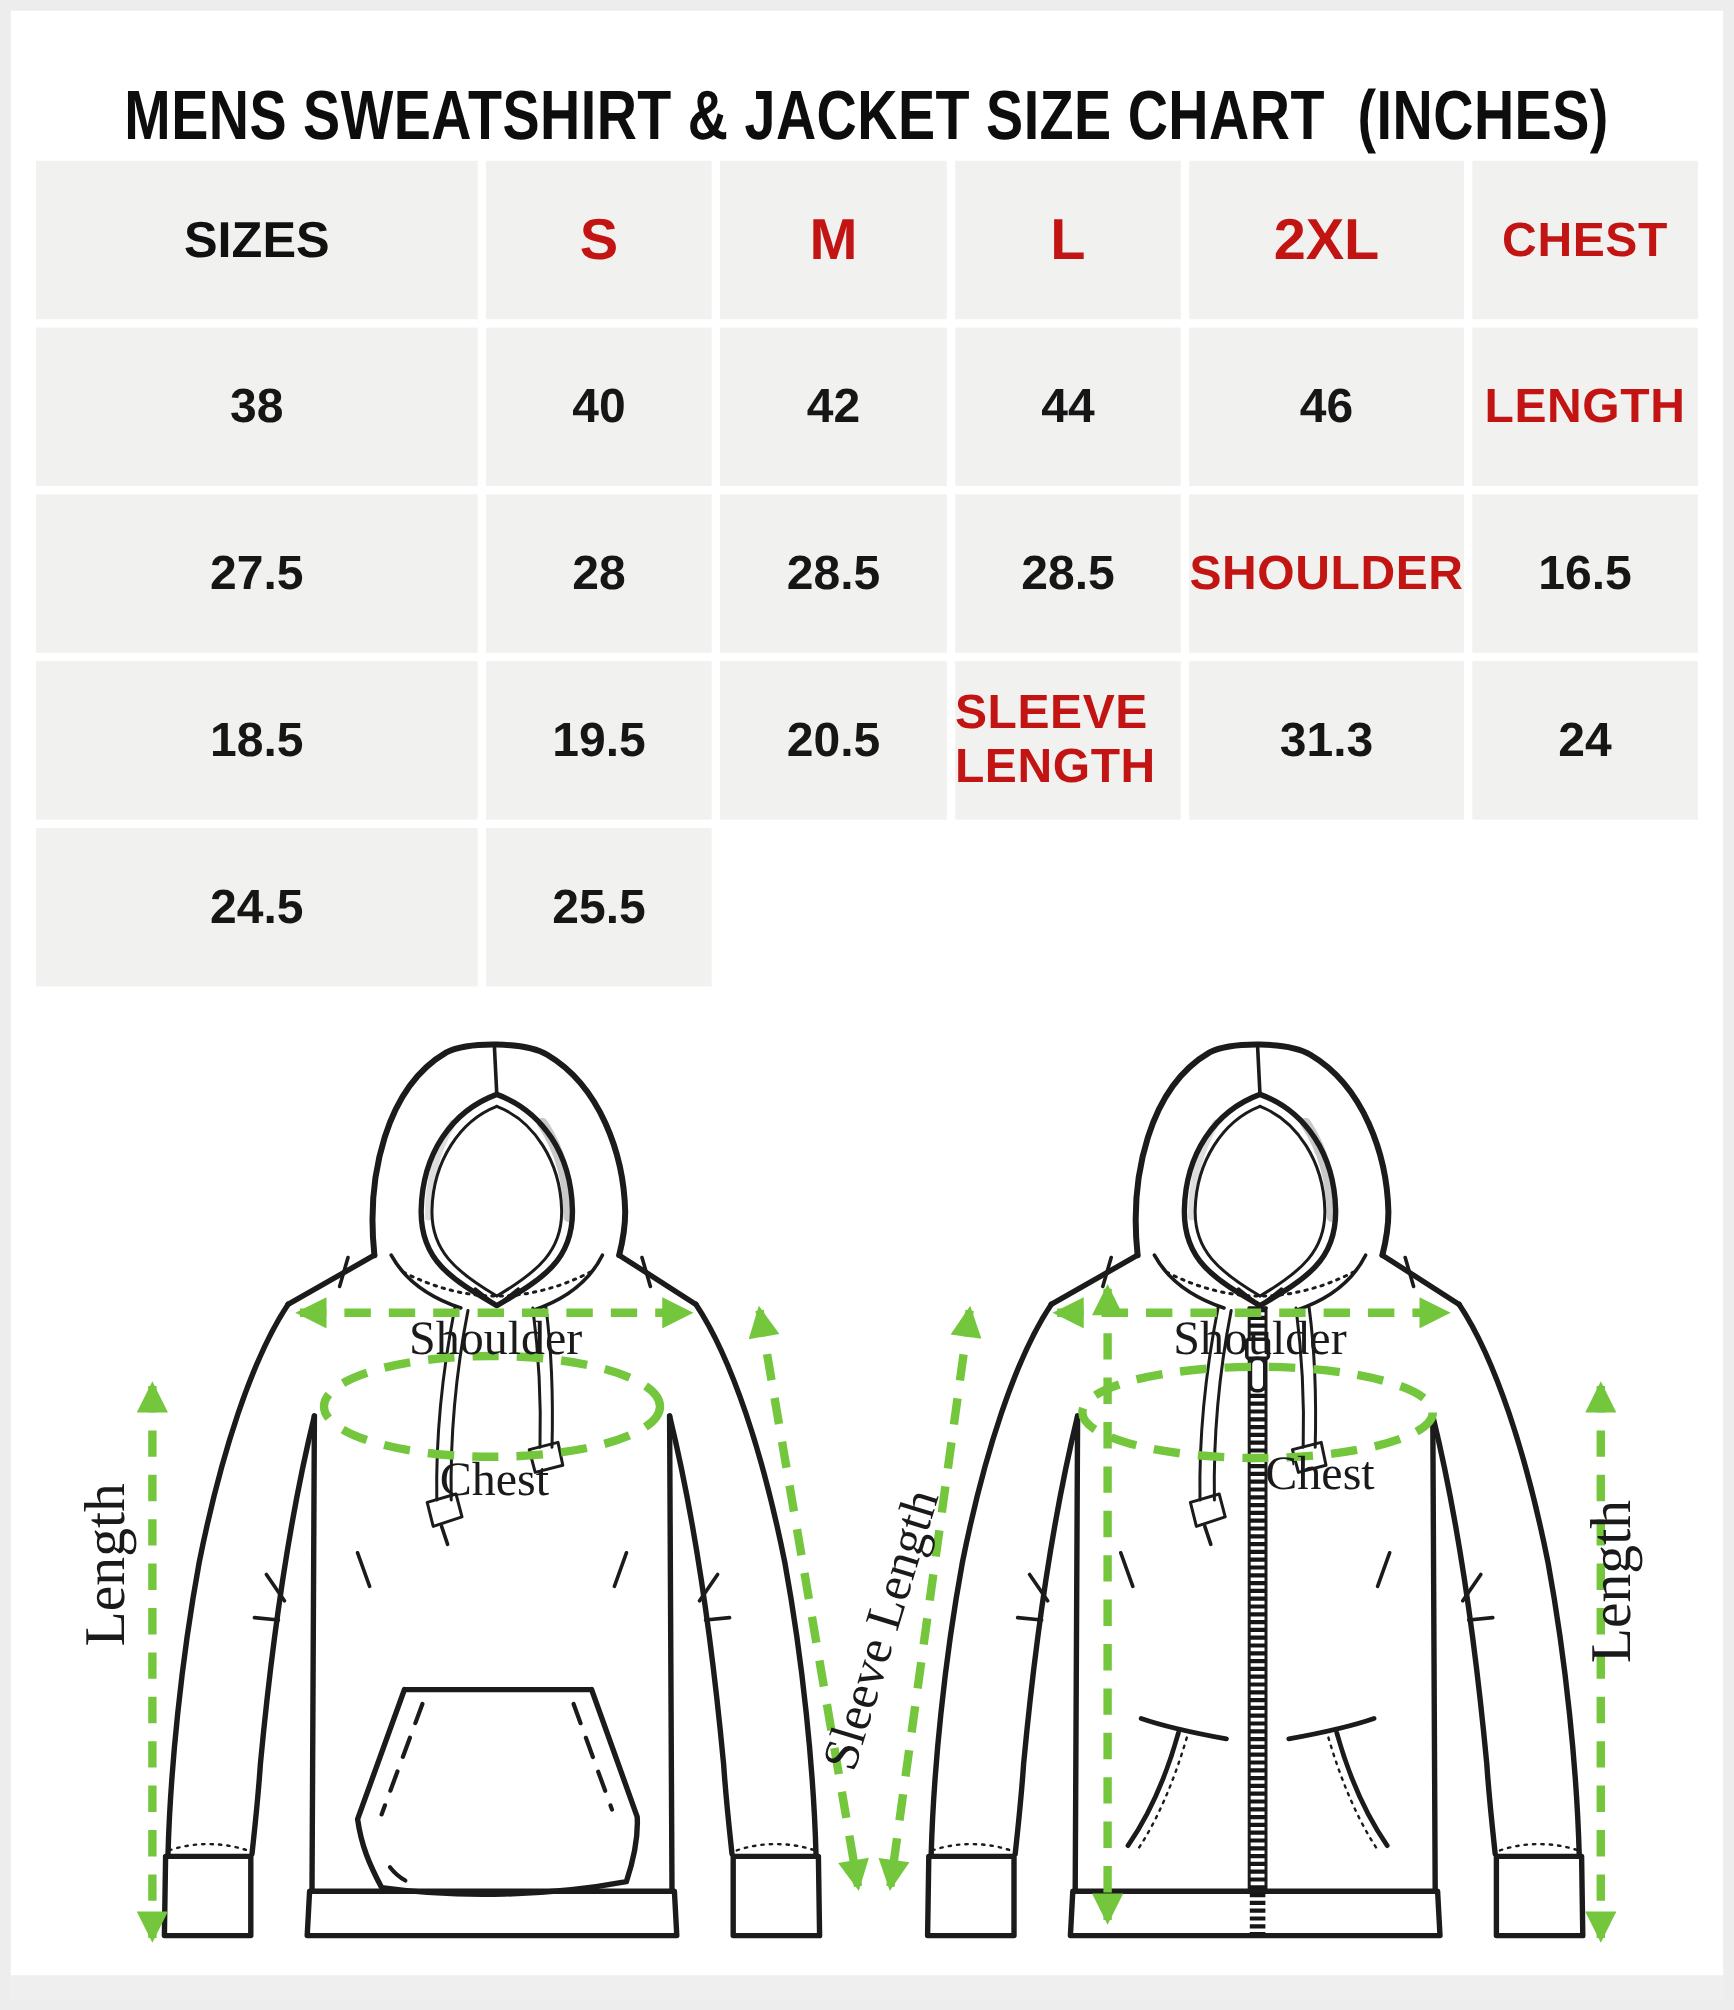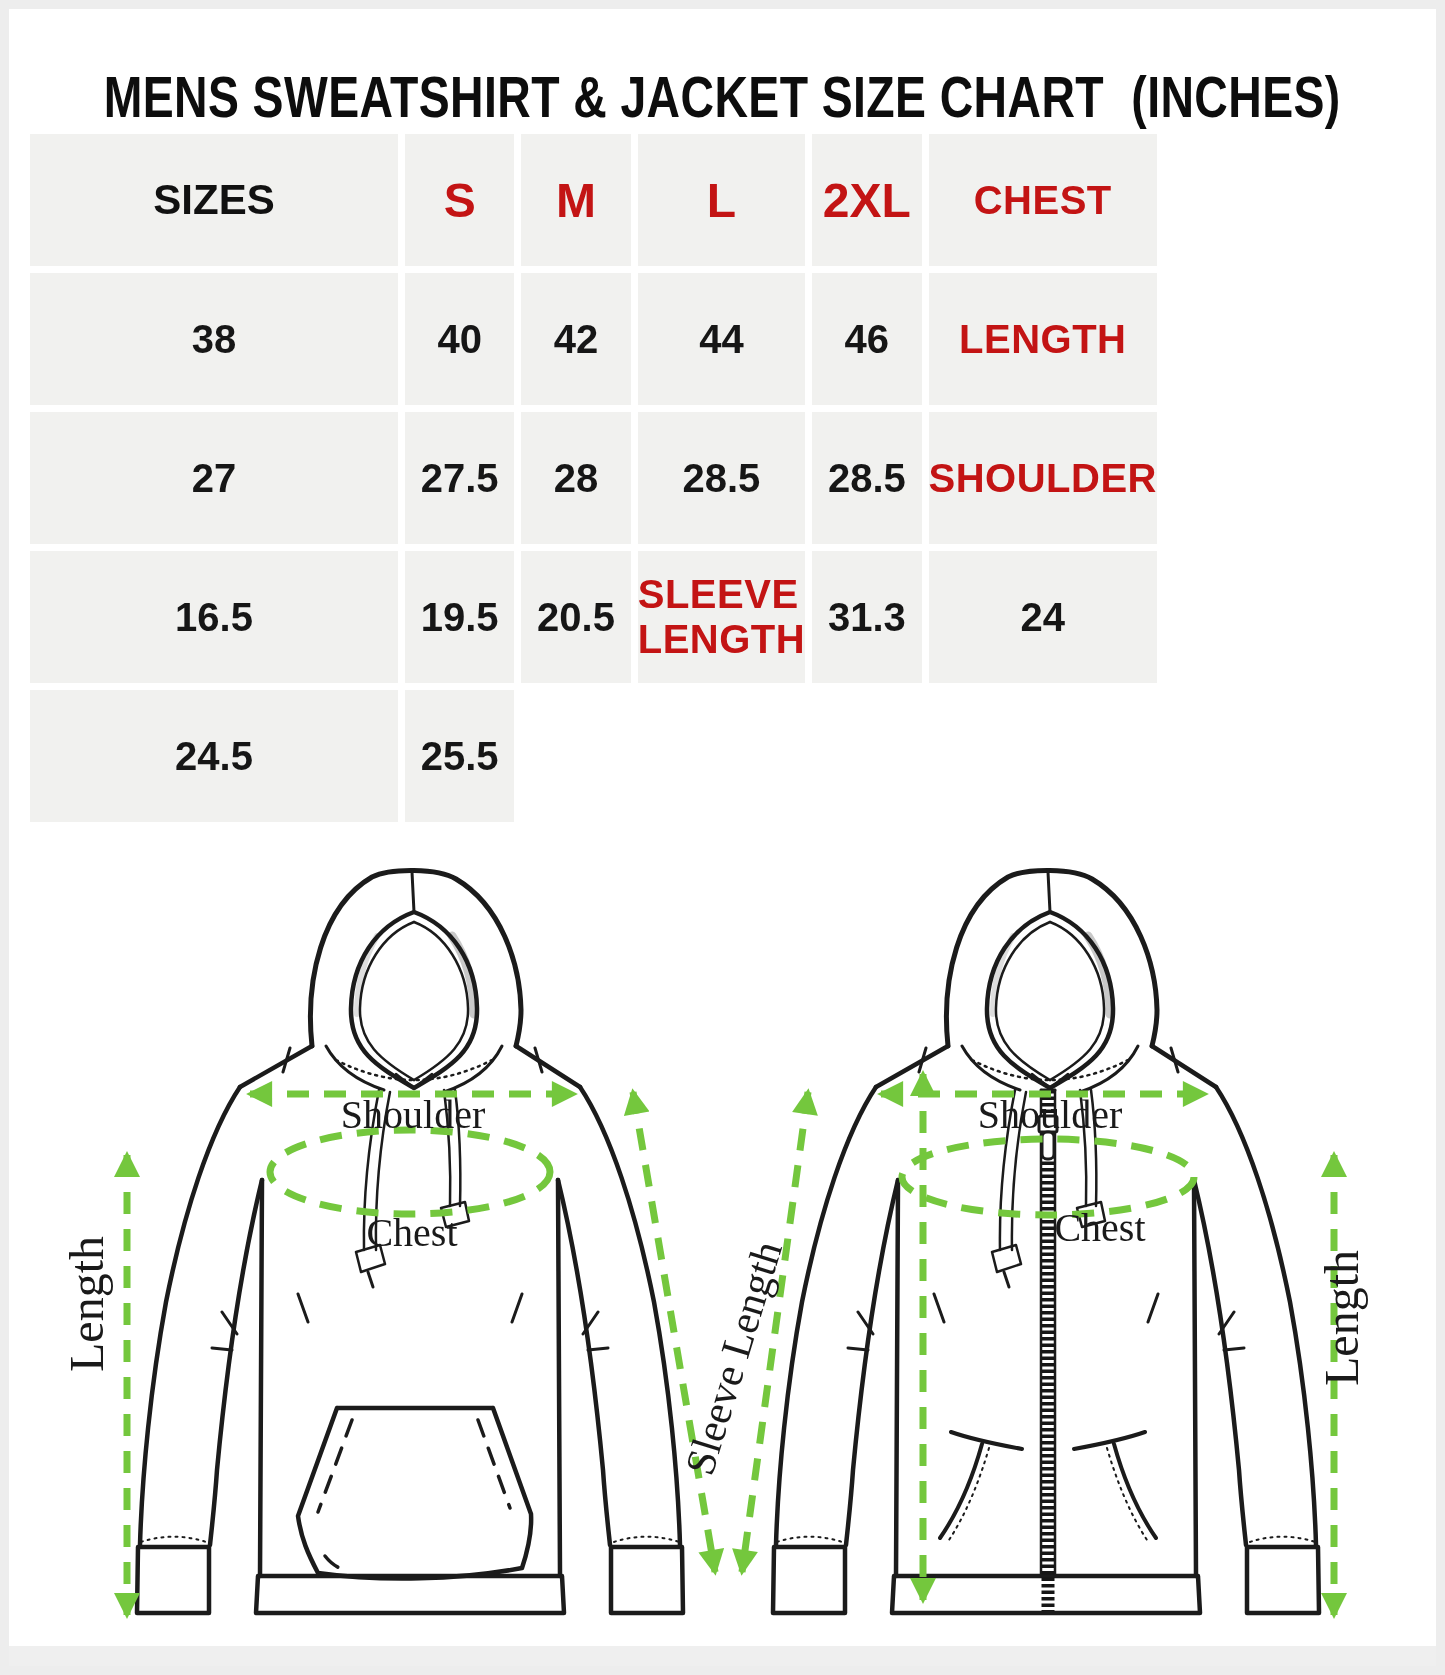--- a/index.html
+++ b/index.html
@@ -2,21 +2,21 @@
 <html><head>
 <meta charset="utf-8">
 <style>
   html,body{margin:0;padding:0;background:#fff;}
   #frame{position:relative;width:1445px;height:1675px;background:#fff;overflow:hidden;
          box-shadow:inset 0 0 0 9px #ededed;font-family:"Liberation Sans",sans-serif;}
   .title-row{position:absolute;left:30px;top:18px;width:1385px;height:112px;
              display:flex;align-items:flex-end;justify-content:center;background:#fff;}
   .title-inner{display:flex;gap:34px;transform:scaleX(.80);white-space:nowrap;
                font-weight:bold;font-size:58px;color:#0d0d0d;letter-spacing:.5px;}
-  .size-grid{position:absolute;left:30px;top:134px;width:1127px;
+  .size-grid{position:absolute;left:30px;top:134px;width:1385px;
              display:grid;grid-template-columns:368px repeat(5,1fr);
              grid-auto-rows:132px;gap:7px;background:#fff;}
   .cell{background:#f1f1ef;display:flex;align-items:center;justify-content:center;
         font-weight:bold;color:#161616;}
   .cell.rowlabel{color:#c31414;font-size:40px;letter-spacing:.5px;}
   .cell.sizes-label{font-size:42px;color:#111;}
   .cell.size-hdr{font-size:48px;color:#c31414;}
   .cell.val{font-size:40px;}
   svg text{font-family:"Liberation Serif","DejaVu Serif",serif;fill:#1a1a1a;}
   .ink{stroke:#1b1b1b;fill:none;stroke-linecap:round;stroke-linejoin:round;}
@@ -47,28 +47,28 @@
     <div class="cell size-hdr">2XL</div>
 
     <div class="cell rowlabel">CHEST</div>
     <div class="cell val">38</div>
     <div class="cell val">40</div>
     <div class="cell val">42</div>
     <div class="cell val">44</div>
     <div class="cell val">46</div>
 
     <div class="cell rowlabel">LENGTH</div>
-    <div class="cell val">27</div>
     <div class="cell val">27.5</div>
     <div class="cell val">28</div>
     <div class="cell val">28.5</div>
     <div class="cell val">28.5</div>
 
     <div class="cell rowlabel">SHOULDER</div>
     <div class="cell val">16.5</div>
+    <div class="cell val">18.5</div>
     <div class="cell val">19.5</div>
     <div class="cell val">20.5</div>
 
     <div class="cell rowlabel">SLEEVE LENGTH</div>
     <div class="cell val">31.3</div>
     <div class="cell val">24</div>
     <div class="cell val">24.5</div>
     <div class="cell val">25.5</div>
   </div>
 

